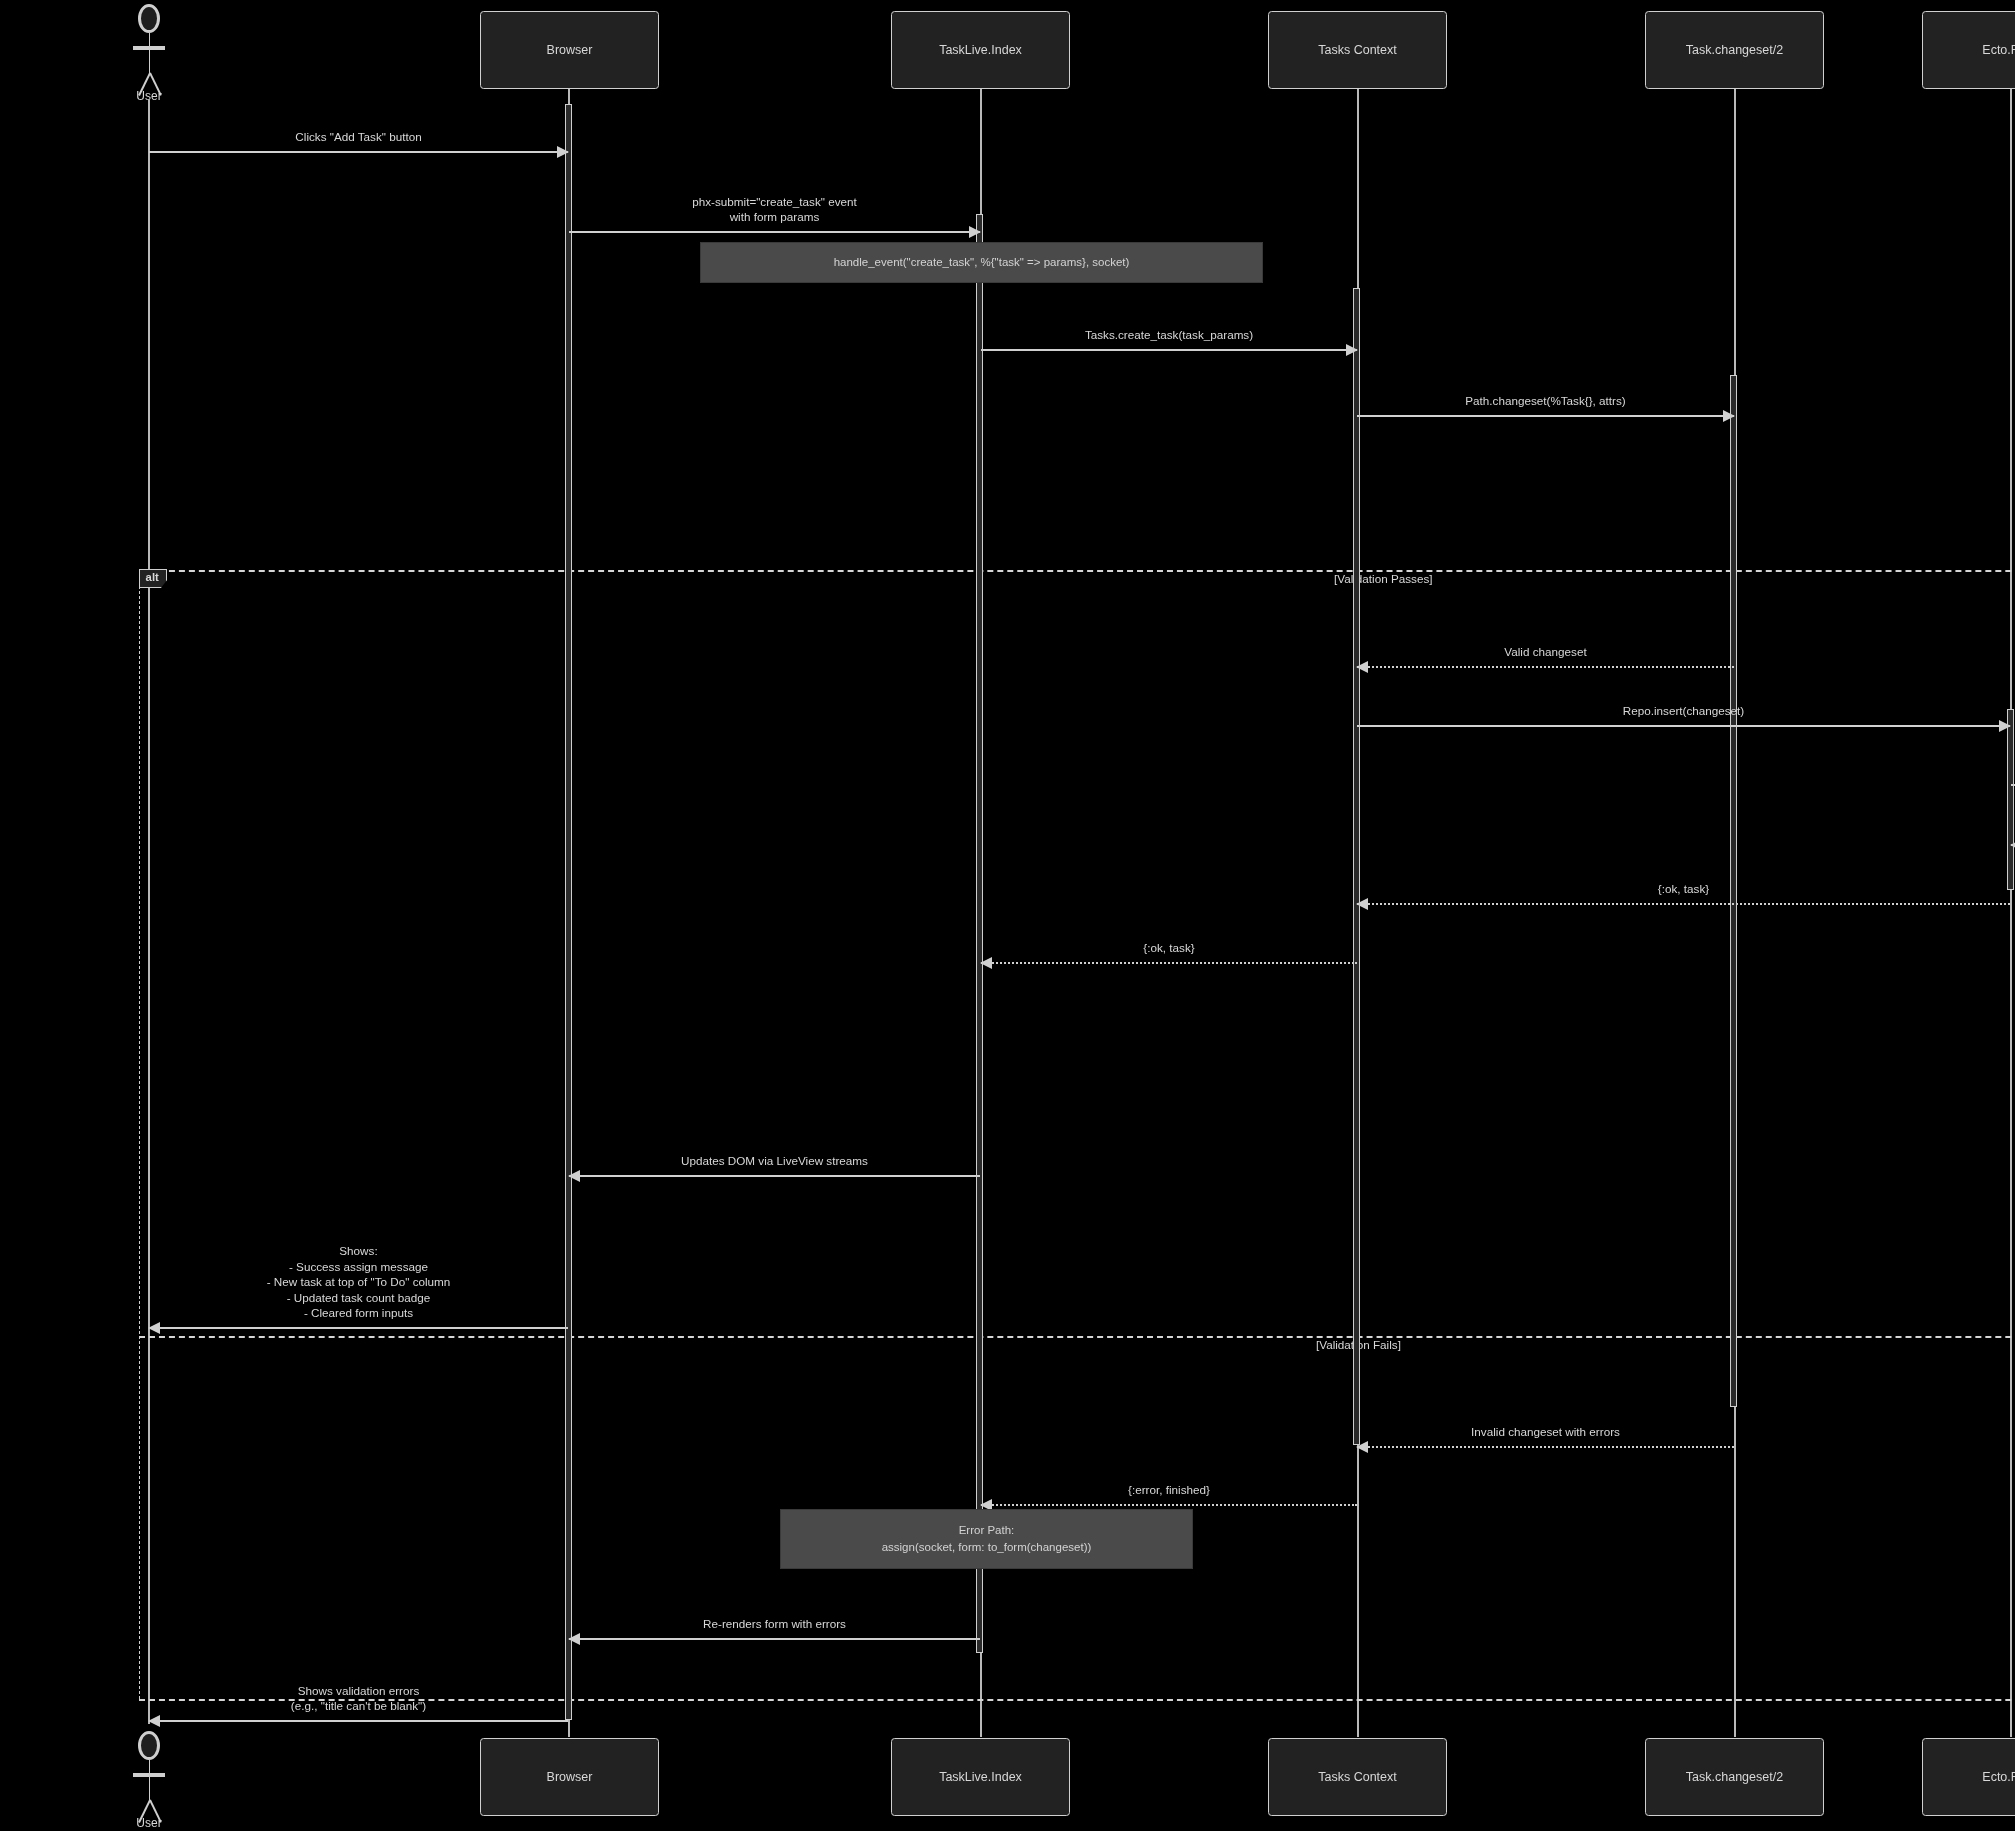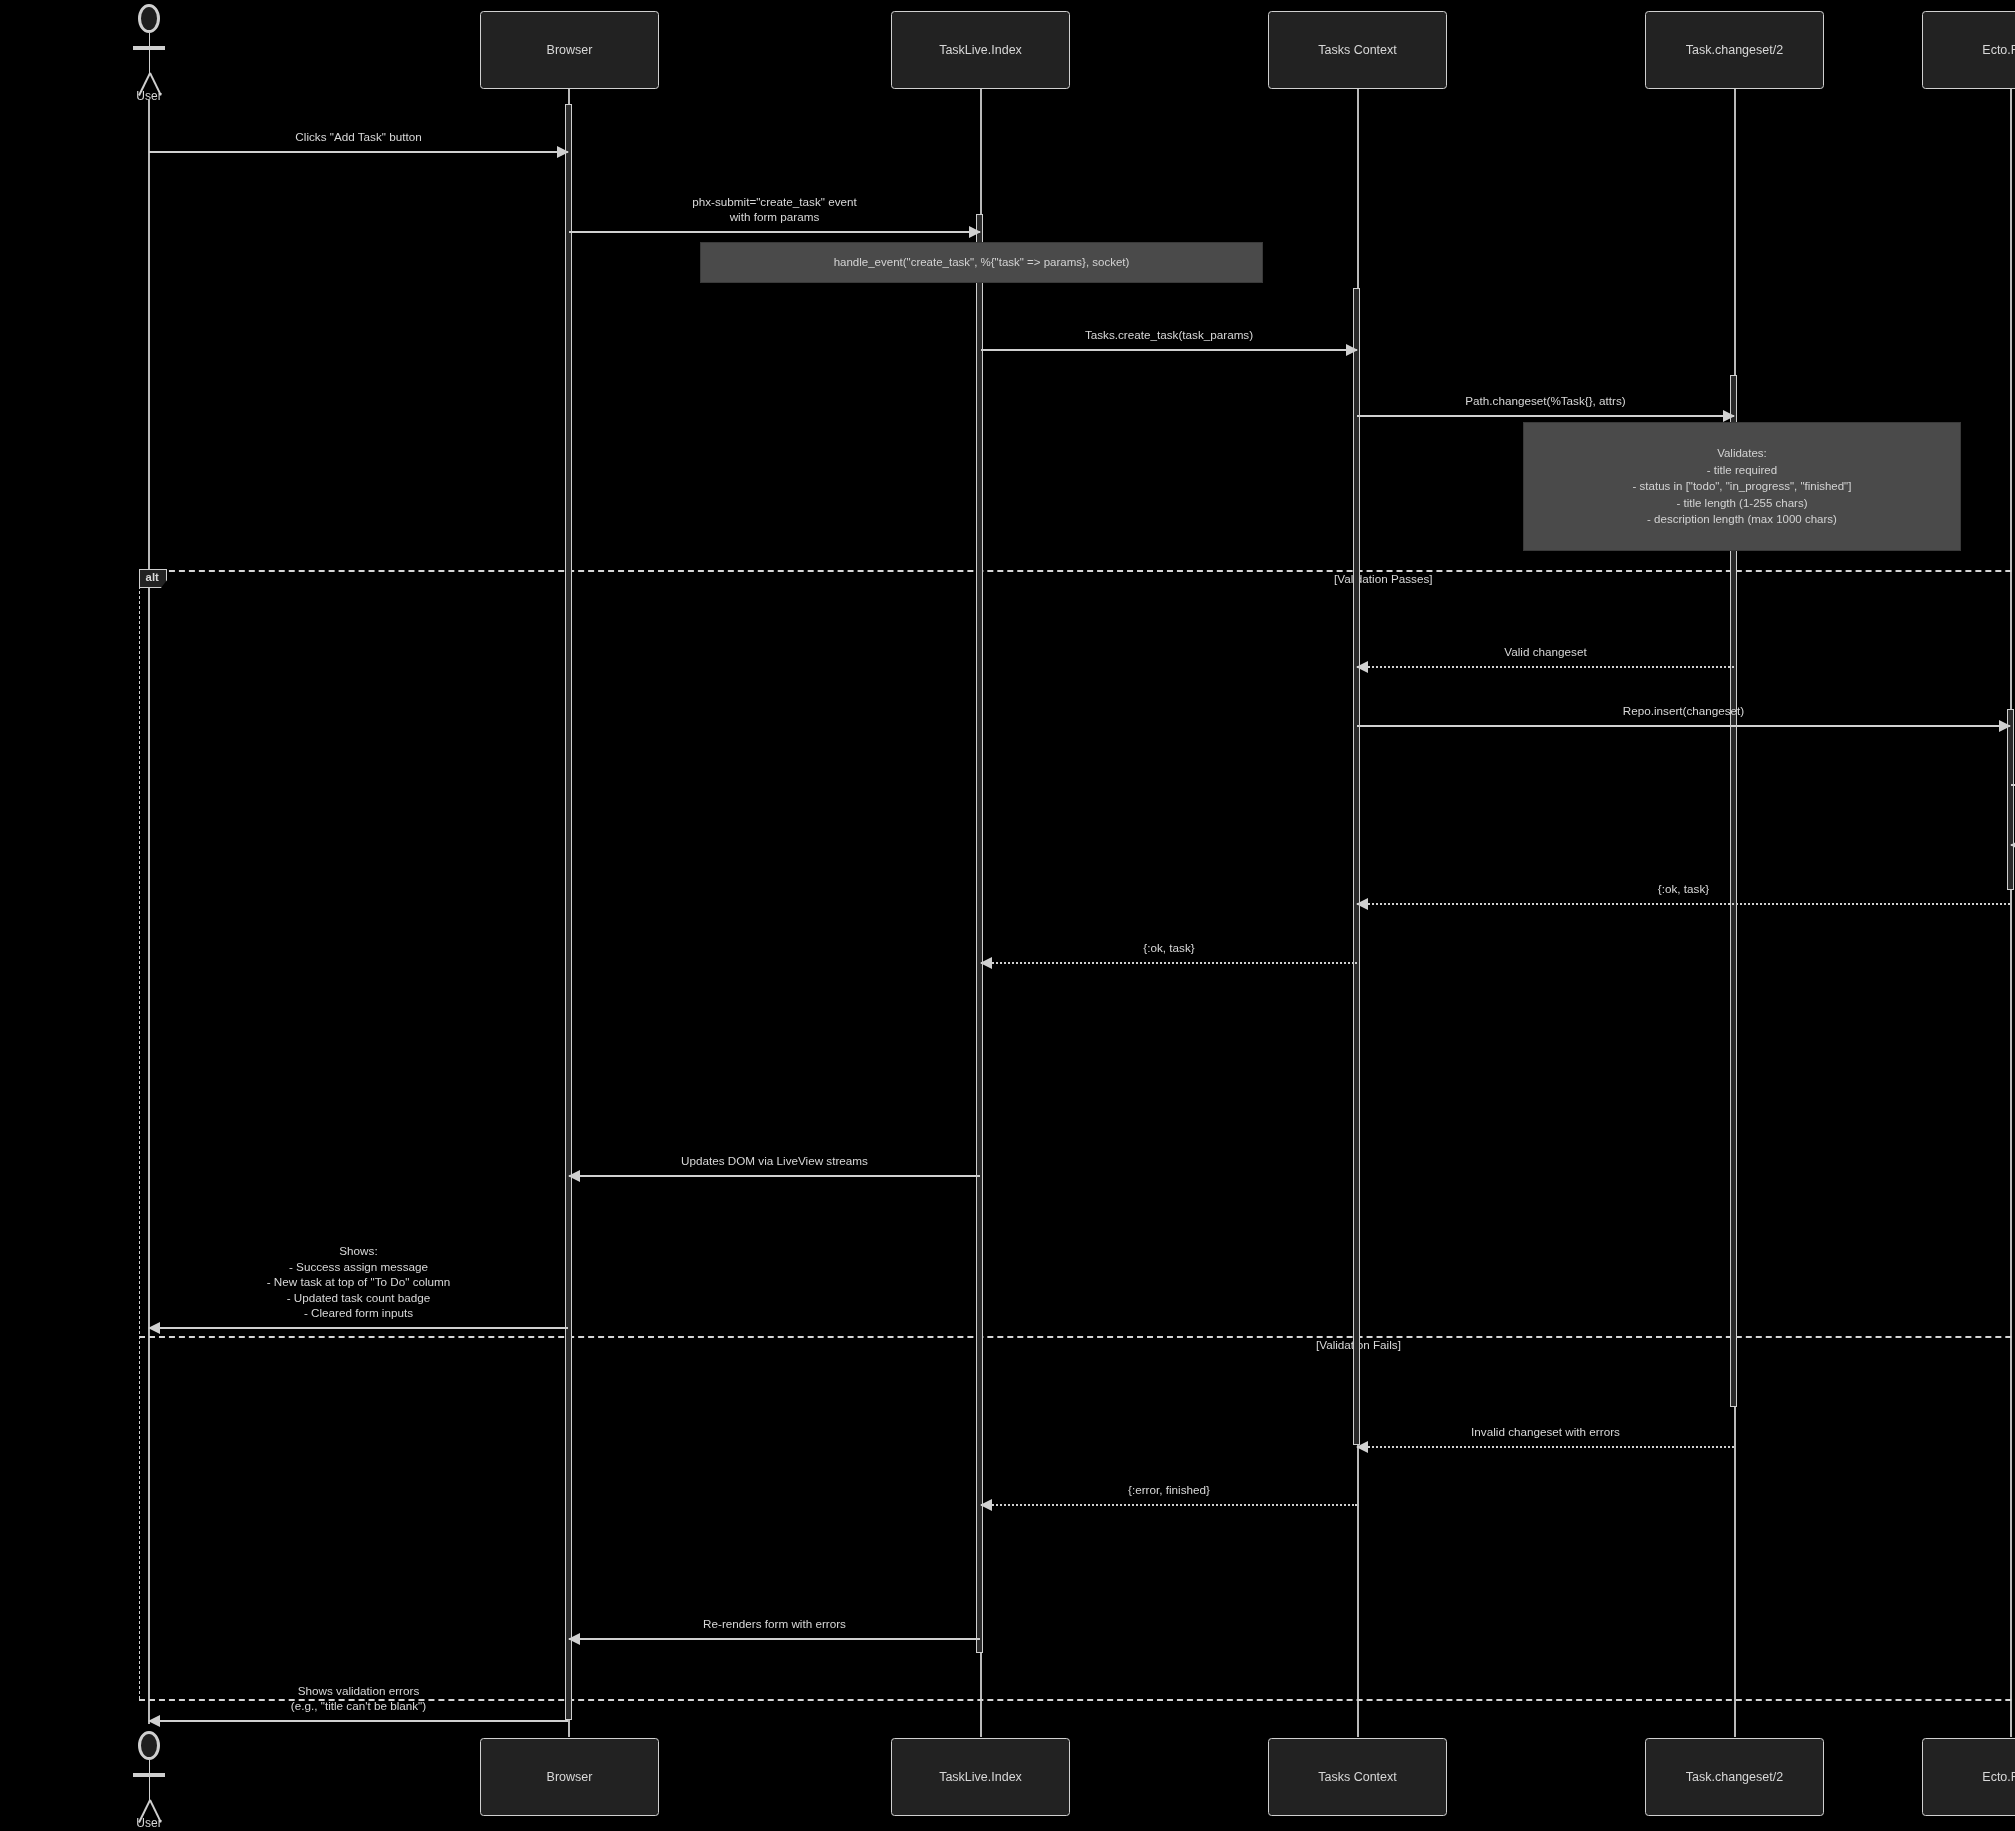--- a/index.html
+++ b/index.html
@@ -245,25 +245,20 @@
     <div class="head-r"></div>
     <div class="label">Tasks.create_task(task_params)</div>
   </div>
 
   <div class="msg" style="left:1357px; top:415px; width:377px;">
     <div class="line" style="width:377px;"></div>
     <div class="head-r"></div>
     <div class="label">Path.changeset(%Task{}, attrs)</div>
   </div>
 
-  <div class="note" style="left:1523px; top:422px; width:438px; height:129px;">Validates:
-- title required
-- status in ["todo", "in_progress", "finished"]
-- title length (1-255 chars)
-- description length (max 1000 chars)</div>
 
   <div class="msg dotted" style="left:1357px; top:666px; width:377px;">
     <div class="line" style="width:377px;"></div>
     <div class="head-l"></div>
     <div class="label">Valid changeset</div>
   </div>
 
   <div class="msg" style="left:1357px; top:725px; width:653px;">
     <div class="line" style="width:653px;"></div>
     <div class="head-r"></div>
@@ -316,20 +311,22 @@
     <div class="head-l"></div>
     <div class="label">Invalid changeset with errors</div>
   </div>
 
   <div class="msg dotted" style="left:981px; top:1504px; width:376px;">
     <div class="line" style="width:376px;"></div>
     <div class="head-l"></div>
     <div class="label">{:error, finished}</div>
   </div>
 
+  <div class="note" style="left:780px; top:1509px; width:413px; height:60px;">Error Path:
+assign(socket, form: to_form(changeset))</div>
 
   <div class="msg" style="left:569px; top:1638px; width:411px;">
     <div class="line" style="width:411px;"></div>
     <div class="head-l"></div>
     <div class="label">Re-renders form with errors</div>
   </div>
 
   <div class="msg" style="left:149px; top:1720px; width:419px;">
     <div class="line" style="width:419px;"></div>
     <div class="head-l"></div>

